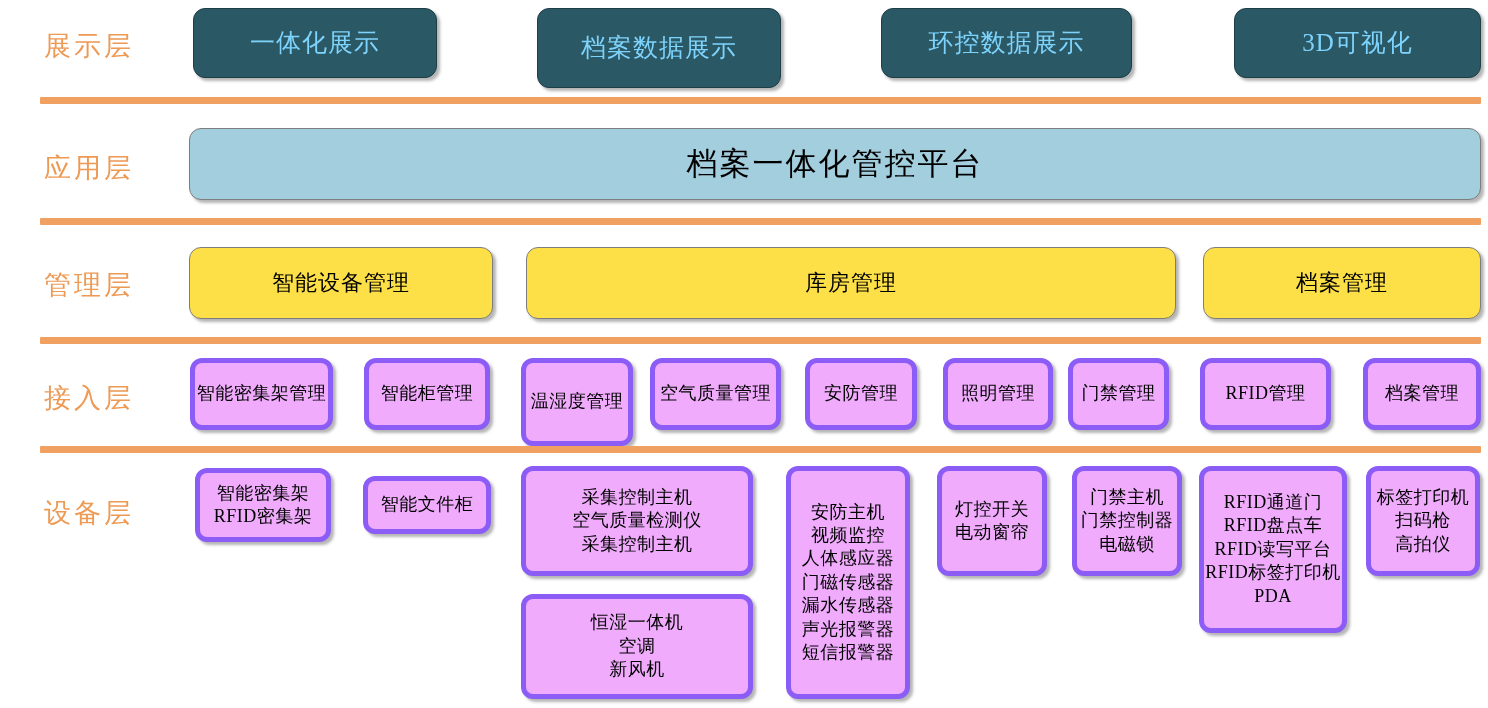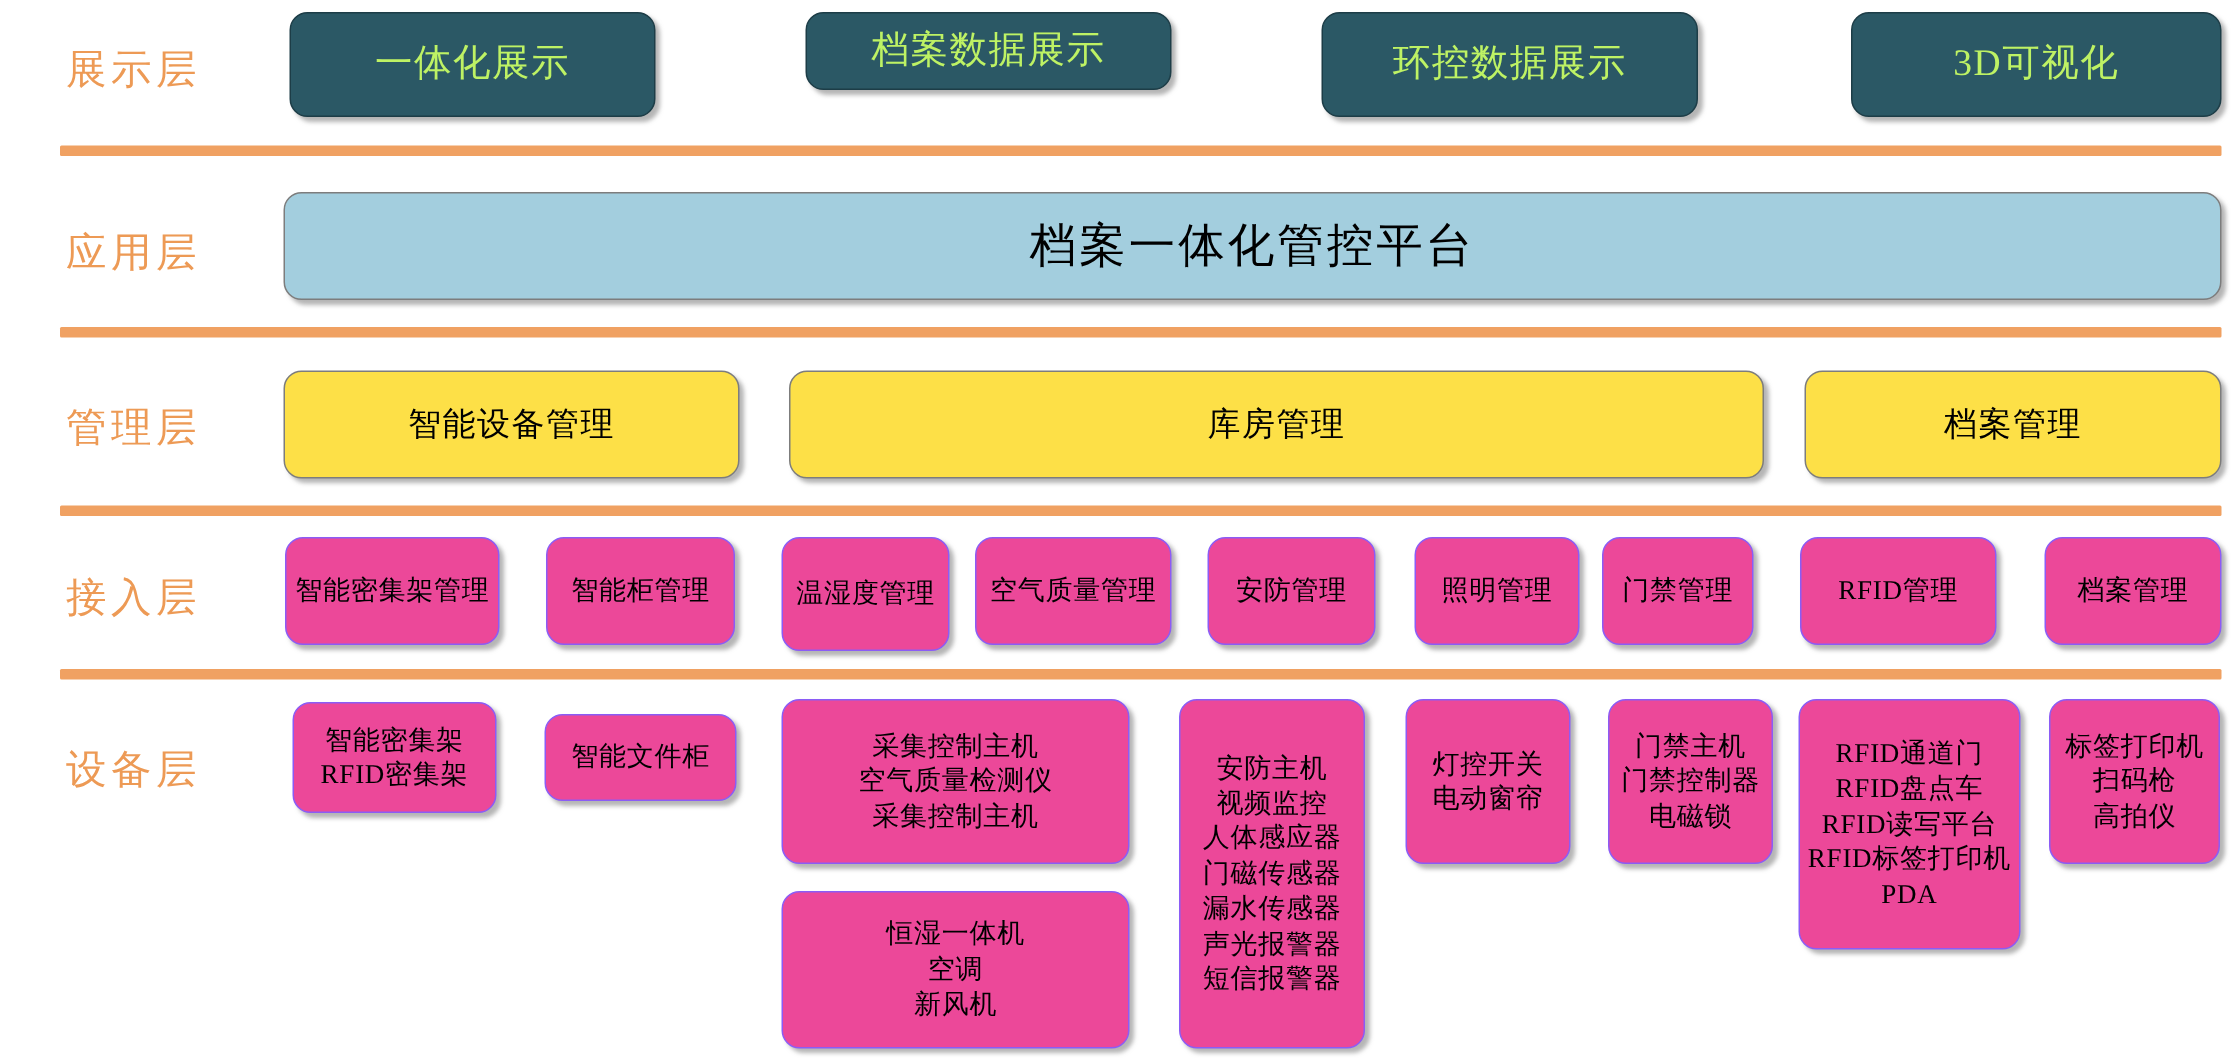--- a/index.html
+++ b/index.html
@@ -41,60 +41,60 @@
     display: flex;
     align-items: center;
     justify-content: center;
     text-align: center;
     line-height: 1.30;
     box-shadow: 3px 3px 3px rgba(120,120,120,0.55);
   }
   .node.dark {
     background: #2b5865;
     border: 1px solid #1d3d47;
-    color: #bef264;
+    color: #7dd3fc;
     font-size: 25px;
     letter-spacing: 1px;
   }
   .node.mid {
     background: #a3cede;
     border: 1px solid #7d7d7d;
     color: #000000;
     font-size: 31px;
     letter-spacing: 2px;
   }
   .node.light {
     background: #fde047;
     border: 1px solid #7d7d7d;
     color: #000000;
     font-size: 22px;
     letter-spacing: 1px;
   }
   .node.pale {
-    background: #ec4899;
-    border: 1px solid #8b5cf6;
+    background: #f0abfc;
+    border: 5px solid #8b5cf6;
     color: #000000;
     font-size: 18px;
     letter-spacing: 0.5px;
   }
   .node .stack { display: block; }
   .node .stack span { display: block; white-space: nowrap; }
 </style>
 </head>
 <body>
 
 <div id="diagram">
 
   <div class="layer-label" style="top:28px;">展示层</div>
 
   <div class="node dark" style="left:193px; top:8px; width:244px; height:70px;">
     <span>一体化展示</span>
   </div>
 
-  <div class="node dark" style="left:537px; top:8px; width:244px; height:52px;">
+  <div class="node dark" style="left:537px; top:8px; width:244px; height:80px;">
     <span>档案数据展示</span>
   </div>
 
   <div class="node dark" style="left:881px; top:8px; width:251px; height:70px;">
     <span>环控数据展示</span>
   </div>
 
   <div class="node dark" style="left:1234px; top:8px; width:247px; height:70px;">
     <span>3D可视化</span>
   </div>
@@ -128,21 +128,21 @@
   <div class="layer-label" style="top:380px;">接入层</div>
 
   <div class="node pale" style="left:190px; top:358px; width:143px; height:72px;">
     <span>智能密集架管理</span>
   </div>
 
   <div class="node pale" style="left:364px; top:358px; width:126px; height:72px;">
     <span>智能柜管理</span>
   </div>
 
-  <div class="node pale" style="left:521px; top:358px; width:112px; height:76px;">
+  <div class="node pale" style="left:521px; top:358px; width:112px; height:88px;">
     <span>温湿度管理</span>
   </div>
 
   <div class="node pale" style="left:650px; top:358px; width:131px; height:72px;">
     <span>空气质量管理</span>
   </div>
 
   <div class="node pale" style="left:805px; top:358px; width:112px; height:72px;">
     <span>安防管理</span>
   </div>

